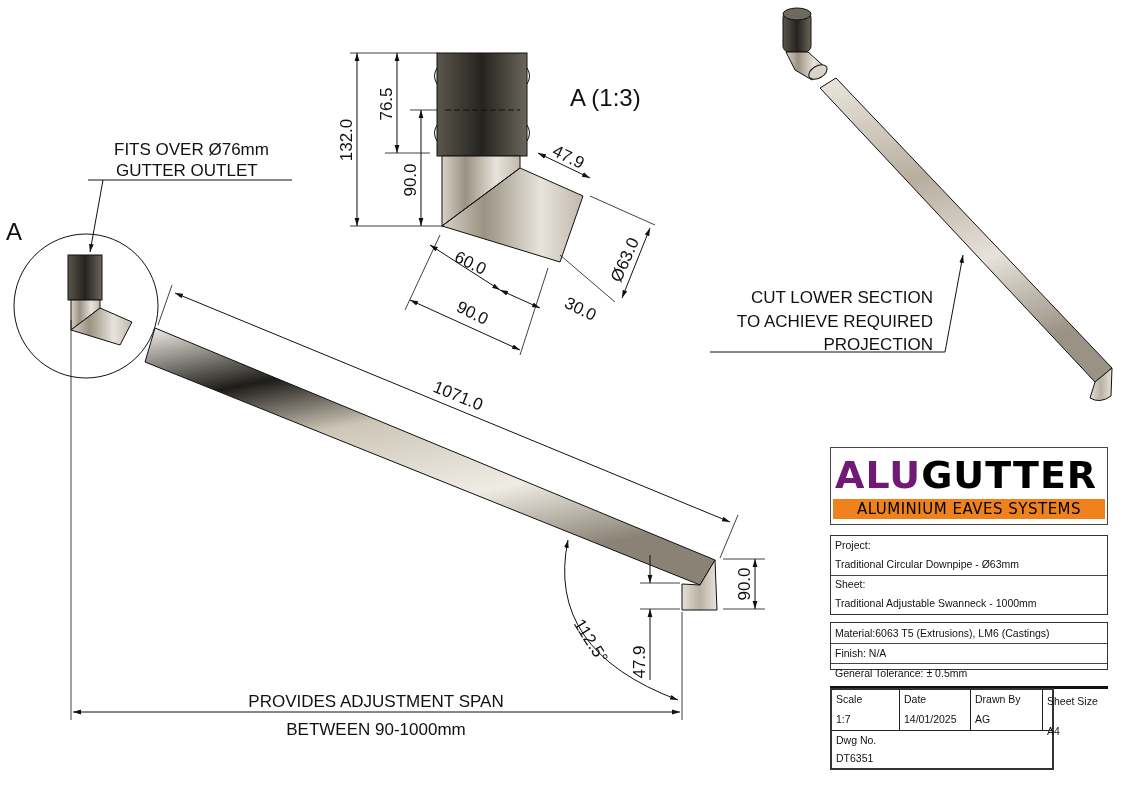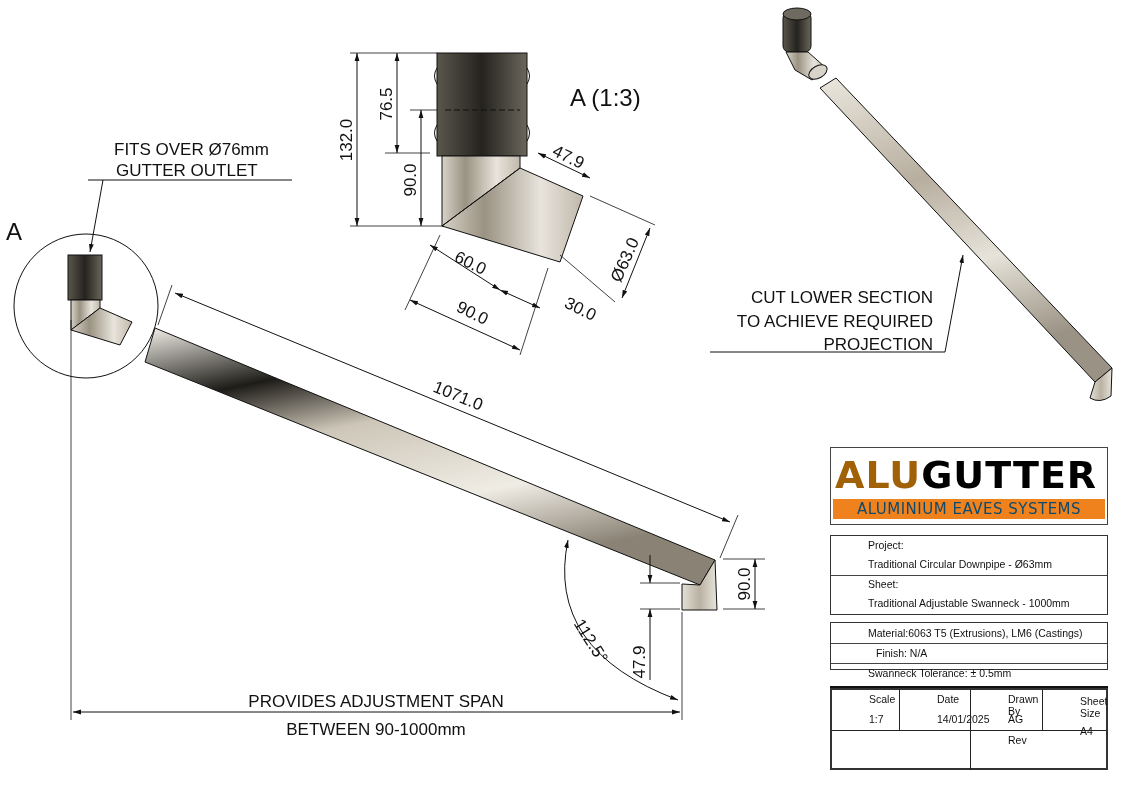--- a/index.html
+++ b/index.html
@@ -2,32 +2,32 @@
 <html><head>
 <meta charset="utf-8">
 <style>
   html, body { margin:0; padding:0; background:#ffffff; }
   body { width:1122px; height:794px; position:relative; overflow:hidden;
          font-family:"Liberation Sans", sans-serif; color:#111; }
   svg { position:absolute; left:0; top:0; }
   .dim-text { font-family:"Liberation Sans", sans-serif; font-size:17px; fill:#111; }
   .note-text { font-family:"Liberation Sans", sans-serif; font-size:17px; fill:#111; }
   .big-label { font-family:"Liberation Sans", sans-serif; font-size:24px; fill:#111; }
-  .tb { position:absolute; font-family:"Liberation Sans", sans-serif; font-size:10.5px; color:#111;margin-left:33px; }
+  .tb { position:absolute; font-family:"Liberation Sans", sans-serif; font-size:10.5px; color:#111; }
   .tb-box { position:absolute; border:1.2px solid #333; box-sizing:border-box; background:#fff; }
   .tb-row { position:absolute; left:0; right:0; border-top:1px solid #444; }
   .tb-cell { position:absolute; box-sizing:border-box; }
   .logo-box { position:absolute; left:830px; top:447px; width:278px; height:78px;
               border:1.2px solid #444; box-sizing:border-box; background:#fff; }
   .logo-top { position:absolute; left:4px; top:6px; font-family:"DejaVu Sans", sans-serif;
               font-weight:bold; font-size:38px; letter-spacing:1px; line-height:42px; }
-  .logo-alu { color:#a16207; }
+  .logo-alu { color:#701a75; }
   .logo-gutter { color:#000000; }
   .logo-band { position:absolute; left:2px; right:2px; top:51px; height:20px; background:#f0821e;
-               color:#0c4a6e; font-family:"DejaVu Sans", sans-serif; font-size:15px; line-height:20px;
+               color:#000000; font-family:"DejaVu Sans", sans-serif; font-size:15px; line-height:20px;
                text-align:center; letter-spacing:0.5px; }
   .bold-rule { position:absolute; height:3px; background:#111; }
 </style>
 </head>
 <body>
 
 <svg width="1122" height="794" viewBox="0 0 1122 794">
   <defs>
     <linearGradient id="pipeGrad" x1="0" y1="0" x2="0.45" y2="1">
       <stop offset="0" stop-color="#f4f1ea"></stop>
@@ -167,42 +167,42 @@
   <div class="tb" style="left:4px; top:3px;">Project:</div>
   <div class="tb" style="left:4px; top:22px;">Traditional Circular Downpipe - Ø63mm</div>
   <div class="tb-row" style="top:39px;"></div>
   <div class="tb" style="left:4px; top:42px;">Sheet:</div>
   <div class="tb" style="left:4px; top:61px;">Traditional Adjustable Swanneck - 1000mm</div>
 </div>
 
 <div class="tb-box" style="left:830px; top:622px; width:278px; height:48px;">
   <div class="tb" style="left:4px; top:4px;">Material:6063 T5 (Extrusions), LM6 (Castings)</div>
   <div class="tb-row" style="top:20px;"></div>
-  <div class="tb" style="left:12px; top:24px;">Finish: N/A</div>
+  <div class="tb" style="left:4px; top:24px;">Finish: N/A</div>
   <div class="tb-row" style="top:40px;"></div>
-  <div class="tb" style="left:4px; top:44px;">Swanneck Tolerance: ± 0.5mm</div>
+  <div class="tb" style="left:4px; top:44px;">General Tolerance: ± 0.5mm</div>
 </div>
 
 <div class="bold-rule" style="left:830px; top:686px; width:278px;"></div>
 
-<div class="tb-box" style="left:830px; top:688px; width:278px; height:82px; border-width:2px;">
+<div class="tb-box" style="left:830px; top:688px; width:224px; height:82px; border-width:2px;">
   <div class="tb-cell" style="left:0; top:0; width:68px; height:40px; border-right:1.5px solid #222;">
     <div class="tb" style="left:4px; top:3px;">Scale</div>
     <div class="tb" style="left:4px; top:23px;text-align:center;">1:7</div>
   </div>
   <div class="tb-cell" style="left:68px; top:0; width:70px; height:40px;">
     <div class="tb" style="left:4px; top:3px;">Date</div>
     <div class="tb" style="left:4px; top:23px;">14/01/2025</div>
   </div>
   <div class="tb-cell" style="left:138px; top:0; width:72px; height:40px; border-left:1.5px solid #222;">
     <div class="tb" style="left:4px; top:3px;">Drawn By</div>
     <div class="tb" style="left:4px; top:23px;">AG</div>
   </div>
   <div class="tb-cell" style="left:210px; top:0; width:66px; height:40px; border-left:1.5px solid #222;">
     <div class="tb" style="left:4px; top:5px;">Sheet Size</div>
     <div class="tb" style="left:4px; top:35px;">A4</div>
   </div>
   <div class="tb-row" style="top:40px; border-top:1.5px solid #222;"></div>
-  <div class="tb-cell" style="left:138px; top:41px; width:138px; height:39px; border-left:1.5px solid #222;">
-    <div class="tb" style="left:4px; top:3px;">Rev</div>
-    <div class="tb" style="left:4px; top:21px;"></div>
+  <div class="tb-cell" style="left:0; top:41px; width:138px; height:39px;">
+    <div class="tb" style="left:4px; top:3px;">Dwg No.</div>
+    <div class="tb" style="left:4px; top:21px;">DT6351</div>
   </div>
 </div>
 
 </body></html>

